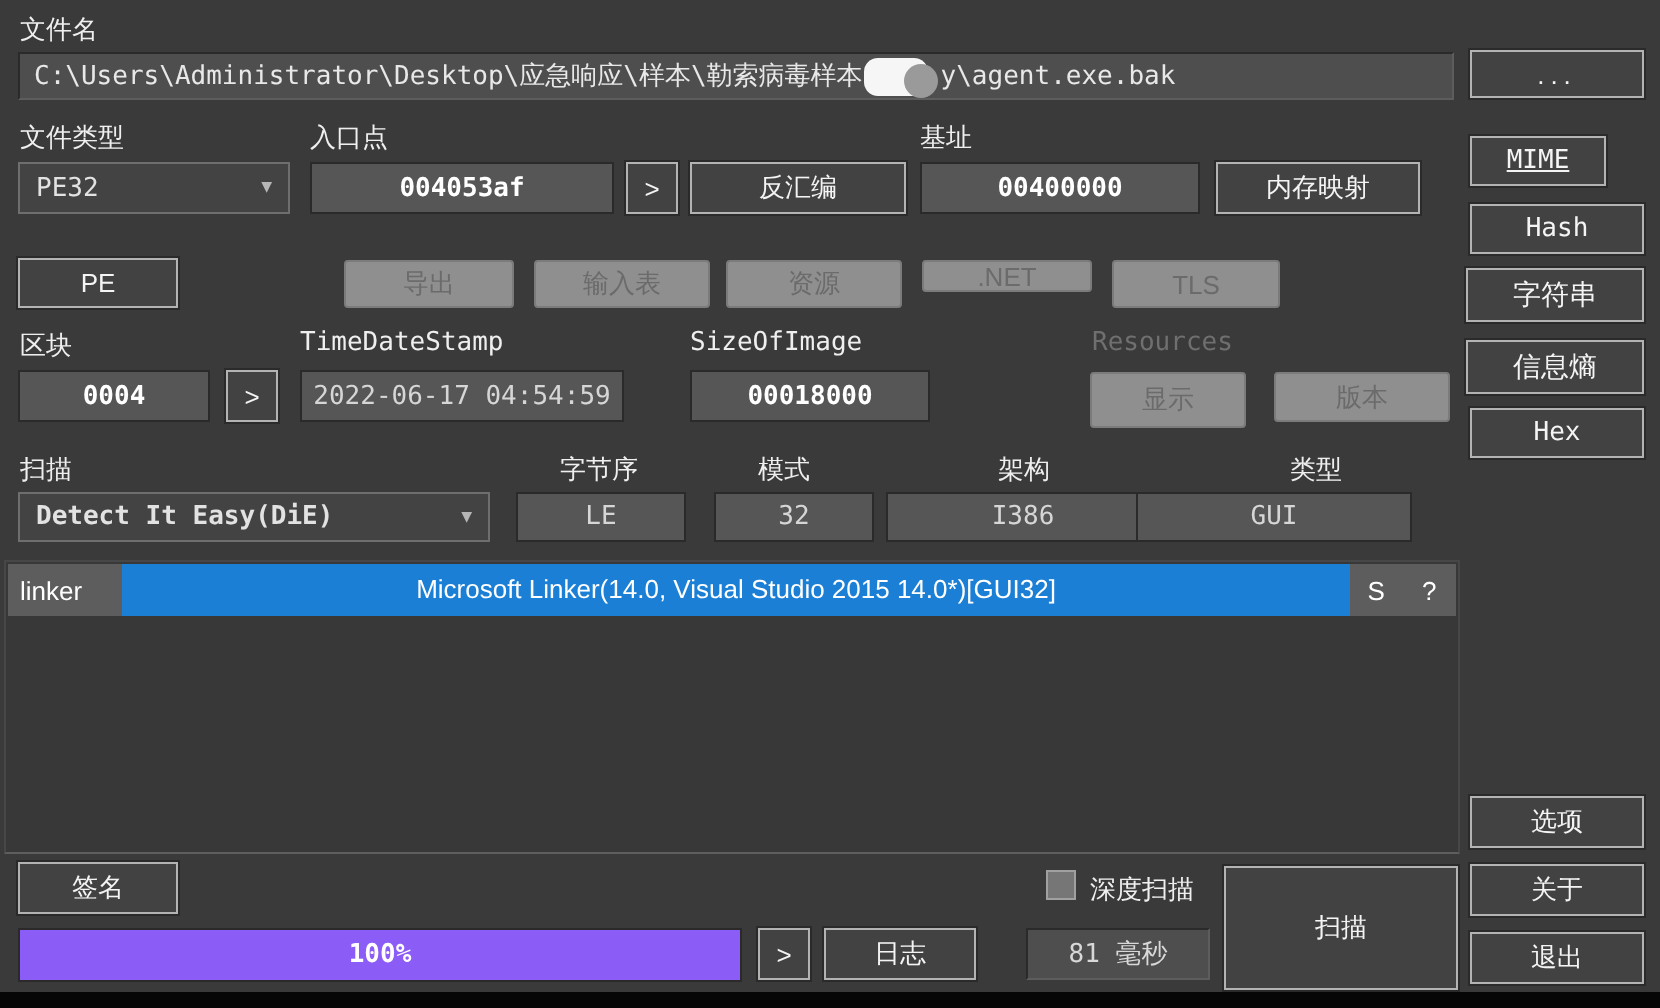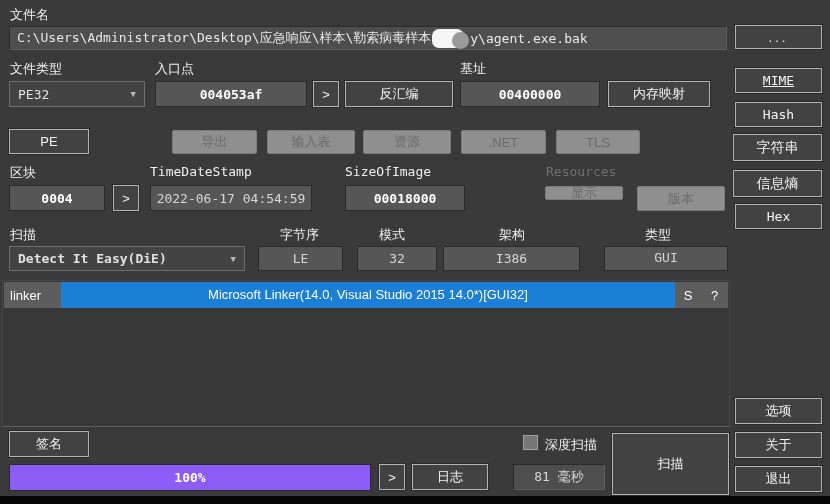--- a/index.html
+++ b/index.html
@@ -62,49 +62,49 @@
   <div class="abs valfield" style="left:155px;top:81px;width:152px;height:26px;">004053af</div>
   <div class="abs btn" style="left:313px;top:81px;width:26px;height:26px;">&gt;</div>
   <div class="abs btn" style="left:345px;top:81px;width:108px;height:26px;">反汇编</div>
   <div class="abs valfield" style="left:460px;top:81px;width:140px;height:26px;">00400000</div>
   <div class="abs btn" style="left:608px;top:81px;width:102px;height:26px;">内存映射</div>
 
   <div class="abs btn" style="left:9px;top:129px;width:80px;height:25px;">PE</div>
   <div class="abs btn-dis" style="left:172px;top:130px;width:85px;height:24px;">导出</div>
   <div class="abs btn-dis" style="left:267px;top:130px;width:88px;height:24px;">输入表</div>
   <div class="abs btn-dis" style="left:363px;top:130px;width:88px;height:24px;">资源</div>
-  <div class="abs btn-dis" style="left:461px;top:130px;width:85px;height:24px;">.NET</div>
+  <div class="abs btn-dis" style="left:461px;top:130px;width:85px;height:16px;">.NET</div>
   <div class="abs btn-dis" style="left:556px;top:130px;width:84px;height:24px;">TLS</div>
 
   <div class="abs lbl" style="left:10px;top:164px;">区块</div>
   <div class="abs lbl" style="left:150px;top:164px;font-family:'DejaVu Sans Mono',monospace;">TimeDateStamp</div>
   <div class="abs lbl" style="left:345px;top:164px;font-family:'DejaVu Sans Mono',monospace;">SizeOfImage</div>
   <div class="abs lbl-dim" style="left:546px;top:164px;font-family:'DejaVu Sans Mono',monospace;">Resources</div>
 
   <div class="abs valfield" style="left:9px;top:185px;width:96px;height:26px;">0004</div>
   <div class="abs btn" style="left:113px;top:185px;width:26px;height:26px;">&gt;</div>
   <div class="abs rofield" style="left:150px;top:185px;width:162px;height:26px;">2022-06-17 04:54:59</div>
   <div class="abs valfield" style="left:345px;top:185px;width:120px;height:26px;">00018000</div>
-  <div class="abs btn-dis" style="left:545px;top:186px;width:78px;height:14px;">显示</div>
+  <div class="abs btn-dis" style="left:545px;top:186px;width:78px;height:28px;">显示</div>
   <div class="abs btn-dis" style="left:637px;top:186px;width:88px;height:25px;">版本</div>
 
   <div class="abs lbl" style="left:10px;top:226px;">扫描</div>
   <div class="abs lbl" style="left:280px;top:226px;">字节序</div>
   <div class="abs lbl" style="left:379px;top:226px;">模式</div>
   <div class="abs lbl" style="left:499px;top:226px;">架构</div>
   <div class="abs lbl" style="left:645px;top:226px;">类型</div>
 
   <div class="abs dd" style="left:9px;top:246px;width:236px;height:25px;font-weight:bold;">
     <span>Detect It Easy(DiE)</span>
     <span class="ddarrow">▼</span>
   </div>
   <div class="abs rofield" style="left:258px;top:246px;width:85px;height:25px;">LE</div>
   <div class="abs rofield" style="left:357px;top:246px;width:80px;height:25px;">32</div>
   <div class="abs rofield" style="left:443px;top:246px;width:137px;height:25px;">I386</div>
-  <div class="abs rofield" style="left:604px;top:246px;width:124px;height:25px;font-family:Liberation Mono, monospace;">GUI</div>
+  <div class="abs rofield" style="left:568px;top:246px;width:138px;height:25px;">GUI</div>
 
   <div class="abs res-panel" style="left:2px;top:280px;width:728px;height:147px;">
     <div class="res-row" style="margin:1px;">
       <div class="res-label">linker</div>
       <div class="res-bar">Microsoft Linker(14.0, Visual Studio 2015 14.0*)[GUI32]</div>
       <div class="res-badge">S</div>
       <div class="res-badge">?</div>
     </div>
   </div>
 
@@ -112,21 +112,21 @@
 
   <span class="abs chkbox" style="left:523px;top:435px;"></span>
   <div class="abs lbl" style="left:545px;top:436px;">深度扫描</div>
 
   <div class="abs progress" style="left:9px;top:464px;width:362px;height:27px;">100%</div>
   <div class="abs btn" style="left:379px;top:464px;width:26px;height:26px;">&gt;</div>
   <div class="abs btn" style="left:412px;top:464px;width:76px;height:26px;">日志</div>
   <div class="abs field" style="left:513px;top:464px;width:92px;height:26px;justify-content:center;color:#d8d8d8;">81 毫秒</div>
   <div class="abs btn" style="left:612px;top:433px;width:117px;height:62px;">扫描</div>
 
-  <div class="abs btn" style="left:735px;top:68px;width:87px;height:25px;font-family:'DejaVu Sans Mono',monospace;text-decoration:underline;">MIME</div>
+  <div class="abs btn" style="left:735px;top:68px;width:68px;height:25px;font-family:'DejaVu Sans Mono',monospace;text-decoration:underline;">MIME</div>
   <div class="abs btn" style="left:735px;top:102px;width:87px;height:25px;font-family:'DejaVu Sans Mono',monospace;">Hash</div>
   <div class="abs btn" style="left:733px;top:134px;width:89px;height:27px;font-size:14px;">字符串</div>
   <div class="abs btn" style="left:733px;top:170px;width:89px;height:27px;font-size:14px;">信息熵</div>
   <div class="abs btn" style="left:735px;top:204px;width:87px;height:25px;font-family:'DejaVu Sans Mono',monospace;">Hex</div>
 
   <div class="abs btn" style="left:735px;top:398px;width:87px;height:26px;">选项</div>
   <div class="abs btn" style="left:735px;top:432px;width:87px;height:26px;">关于</div>
   <div class="abs btn" style="left:735px;top:466px;width:87px;height:26px;">退出</div>
 
   <div class="abs blackbar" style="left:0;top:496px;width:830px;height:8px;"></div>

